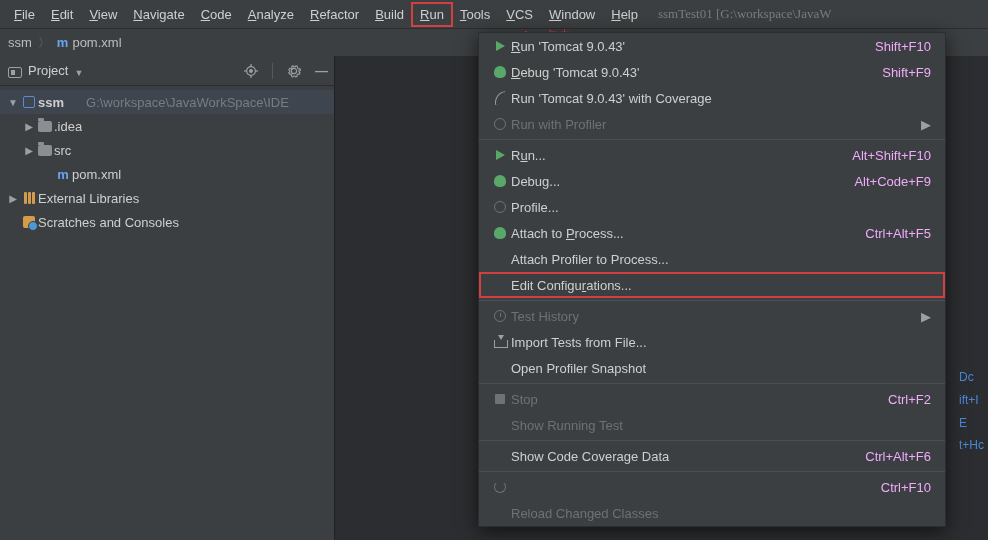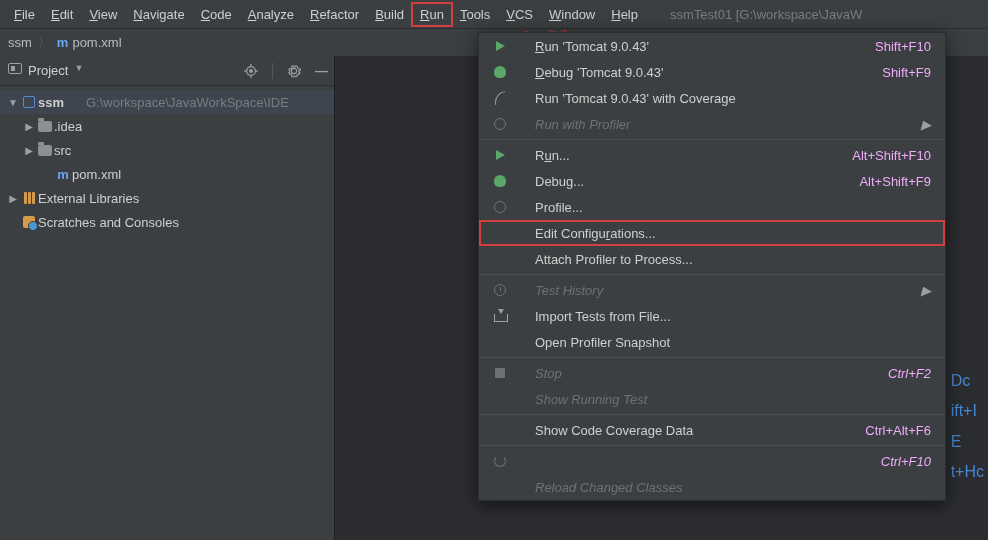--- a/index.html
+++ b/index.html
@@ -1,33 +1,33 @@
 <!DOCTYPE html>
 <html><head>
 <meta charset="utf-8">
 <style>
   * { margin:0; padding:0; box-sizing:border-box; font-family:"Segoe UI",Arial,sans-serif; }
   body { background:#2b2d30; color:#bbbbbb; width:988px; height:540px; overflow:hidden; position:relative; font-size:13px; }
   .menubar { display:flex; align-items:center; height:28px; background:#3c3f41; padding:0 6px; }
   .menubar .mitem { padding:4px 8px; color:#cfcfcf; cursor:pointer; position:relative; }
   .menubar .mitem .ul { text-decoration:underline; }
   .menubar .mitem.highlight { outline:2px solid #d04040; outline-offset:-1px; }
-  .menubar .tail { margin-left:24px; color:#7a7d80; white-space:nowrap; overflow:hidden; }
+  .menubar .tail { margin-left:12px; color:#7a7d80; white-space:nowrap; overflow:hidden;font-family:Liberation Serif, serif; }
   .annot1 { position:absolute; left:522px; top:28px; color:#d04040; font-size:14px; }
   .annot2 { position:absolute; left:686px; top:278px; color:#d04040; font-size:14px; }
 
   .navbar { display:flex; align-items:center; height:28px; background:#3c3f41; padding:0 8px; border-top:1px solid #2b2d30; }
   .navbar .crumb { color:#bcbcbc; }
   .navbar .sep { color:#6a6d70; margin:0 6px; }
   .navbar .m-icon { color:#6aa3f4; font-weight:bold; margin-right:4px; }
 
   .content { display:flex; height:calc(100% - 56px); }
   .sidebar { width:335px; background:#3c3f41; border-right:1px solid #1f2123; display:flex; flex-direction:column; }
   .sidehdr { display:flex; align-items:center; height:30px; padding:0 8px; border-bottom:1px solid #2b2d30; }
-  .sidehdr .title { display:flex; align-items:flex-start; gap:6px; color:#cfcfcf; }
+  .sidehdr .title { display:flex; align-items:flex-end; gap:6px; color:#cfcfcf; }
   .sidehdr .title .box { width:14px; height:11px; border:1px solid #9aa0a6; border-radius:2px; display:inline-block; position:relative; }
   .sidehdr .title .box::after { content:""; position:absolute; left:2px; top:2px; width:4px; height:5px; background:#9aa0a6; }
   .sidehdr .tools { margin-left:auto; display:flex; gap:14px; color:#9aa0a6; }
   .sidehdr .tools span { cursor:pointer; display:inline-flex; align-items:center; }
   .sidehdr .tools svg { width:14px; height:14px; }
 
   .tree { padding:4px 0; }
   .tree-row { display:flex; align-items:center; height:24px; cursor:pointer; color:#cfcfcf; }
   .tree-row.selected { background:#4b6eaf22; }
   .tree-row .arrow { width:14px; text-align:center; color:#9aa0a6; font-size:10px; }
@@ -40,25 +40,25 @@
   .folder-icon { width:14px; height:11px; background:#8b8e93; border-radius:2px; position:relative; }
   .folder-icon::before { content:""; position:absolute; top:-3px; left:0; width:6px; height:3px; background:#8b8e93; border-radius:1px 1px 0 0; }
   .mod-icon { width:12px; height:12px; border:1px solid #5b89d6; border-radius:2px; position:relative; }
   .m-file { color:#6aa3f4; font-weight:bold; }
   .lib-icon { display:inline-flex; gap:1px; }
   .lib-icon i { width:3px; height:12px; background:#d69b4a; border-radius:1px; }
   .scratch-icon { width:12px; height:12px; background:#d69b4a; border-radius:2px; position:relative; }
   .scratch-icon::after { content:""; position:absolute; right:-3px; bottom:-3px; width:8px; height:8px; background:#4a98d6; border-radius:50%; border:1px solid #3c3f41; }
 
   .editor { flex:1; background:#2b2d30; position:relative; }
-  .rightedge { position:absolute; right:4px; top:310px; color:#4a88d6; font-size:16px; line-height:1.9; }
+  .rightedge { position:absolute; right:4px; top:310px; color:#4a88d6; font-size:12px; line-height:1.9; }
 
   .runmenu { position:absolute; left:478px; top:32px; width:468px; background:#3c3f41; box-shadow:0 4px 18px rgba(0,0,0,0.6); border:1px solid #2b2d30; z-index:10; }
-  .rm-item { display:flex; align-items:center; height:26px; padding:0 14px 0 10px; color:#cfcfcf; cursor:pointer;gap:24px; }
-  .rm-item.disabled { color:#6e7175; cursor:default;font-style:italic; }
+  .rm-item { display:flex; align-items:center; height:26px; padding:0 14px 0 10px; color:#cfcfcf; cursor:pointer; }
+  .rm-item.disabled { color:#6e7175; cursor:default; }
   .rm-item .ricon { width:22px; display:inline-flex; justify-content:center; }
   .rm-item .rlabel .ul { text-decoration:underline; }
   .rm-item .short { margin-left:auto; color:#f0abfc; }
   .rm-item .subarrow { margin-left:auto; color:#9aa0a6; }
   .rm-sep { height:1px; background:#4c4f52; margin:2px 0; }
   .rm-item.boxed { position:relative; }
   .rm-item.boxed::after { content:""; position:absolute; inset:0; border:2px solid #d04040; pointer-events:none; }
 
   .play-icon { width:0; height:0; border-left:9px solid #59a869; border-top:5px solid transparent; border-bottom:5px solid transparent; }
   .bug-icon { width:12px; height:12px; background:#59a869; border-radius:50% 50% 40% 40%; position:relative; }
@@ -226,35 +226,42 @@
         <span class="play-icon"></span>
       </span>
       <span class="rlabel">R<span class="ul">u</span>n...</span>
       <span class="short">Alt+Shift+F10</span>
     </div>
     <div class="rm-item">
       <span class="ricon">
         <span class="bug-icon"></span>
       </span>
       <span class="rlabel">Debug...</span>
-      <span class="short">Alt+Shift+F9</span>
+      <span class="short">Alt+Code+F9</span>
     </div>
     <div class="rm-item">
       <span class="ricon">
         <span class="gauge-icon"></span>
       </span>
       <span class="rlabel">Profile...</span>
     </div>
+    <div class="rm-item">
+      <span class="ricon">
+        <span class="bug-icon"></span>
+      </span>
+      <span class="rlabel">Attach to <span class="ul">P</span>rocess...</span>
+      <span class="short">Ctrl+Alt+F5</span>
+    </div>
+    <div class="rm-item">
+      <span class="ricon"></span>
+      <span class="rlabel">Attach Profiler to Process...</span>
+    </div>
     <div class="rm-item boxed nohover">
       <span class="ricon"></span>
       <span class="rlabel">Edit Configu<span class="ul">r</span>ations...</span>
-    </div>
-    <div class="rm-item">
-      <span class="ricon"></span>
-      <span class="rlabel">Attach Profiler to Process...</span>
     </div>
     <div class="rm-sep"></div>
     <div class="rm-item disabled">
       <span class="ricon">
         <span class="clock-icon"></span>
       </span>
       <span class="rlabel">Test History</span>
       <span class="subarrow">▶</span>
     </div>
     <div class="rm-item">

